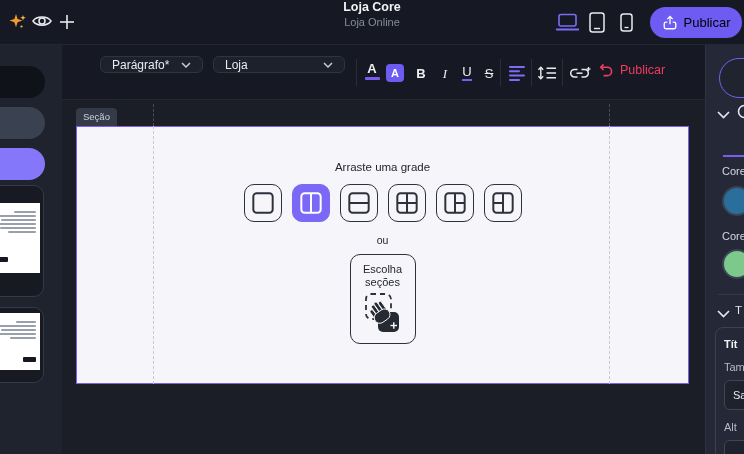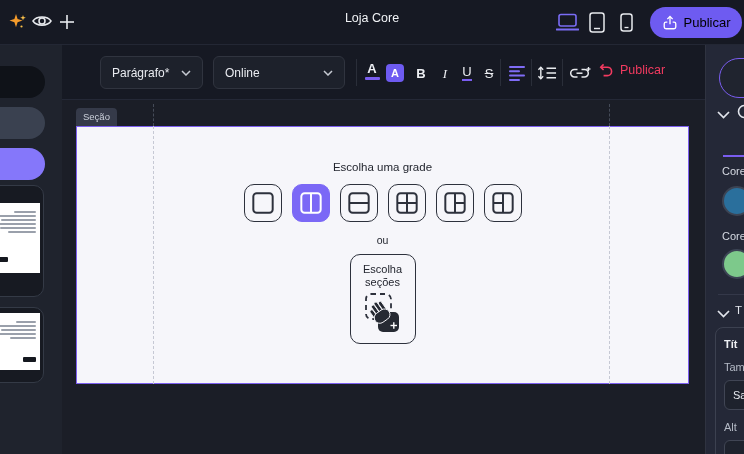--- a/index.html
+++ b/index.html
@@ -5,33 +5,33 @@
   * { margin:0; padding:0; box-sizing:border-box; }
   html,body { width:744px; height:454px; overflow:hidden; background:#161923;
     font-family:"Liberation Sans", sans-serif; }
   #app { position:relative; width:744px; height:454px; overflow:hidden; }
 
   
   .topbar { position:absolute; left:0; top:0; width:744px; height:45px;
     background:#161923; border-bottom:1px solid #232734; z-index:40; }
   .tb-icon { position:absolute; top:12px; width:20px; height:20px; cursor:pointer; }
   .tb-title-wrap { position:absolute; left:0; right:0; top:0; text-align:center; }
-  .tb-title { margin-top:11px; font-size:12.5px; font-weight:400; color:#f1f3f6; }
+  .tb-title { margin-top:0; font-size:12.5px; font-weight:700; color:#f1f3f6; }
   .tb-subtitle { margin-top:2px; font-size:11px; color:#868c98; }
   .device-btn { position:absolute; top:12px; cursor:pointer; }
   .publish-btn { position:absolute; left:650px; top:7px; width:92px; height:31px;
     border-radius:17px; background:#6e5bf1; border:none; display:flex; align-items:center;
     justify-content:center; gap:6px; cursor:pointer; }
   .publish-btn span { color:#000000; font-size:13px; font-weight:500;
     font-family:"Liberation Sans", sans-serif; }
 
   
   .toolbar { position:absolute; left:62px; top:45px; width:643px; height:55px;
     background:#161923; border-bottom:1px solid #242836; z-index:30; }
-  .dropdown { position:absolute; top:11px; height:33px; background:#1d212b;
+  .dropdown { position:absolute; top:11px; height:17px; background:#1d212b;
     border:1px solid #30343f; border-radius:6px; display:flex; align-items:center;
     justify-content:space-between; padding:0 11px; cursor:pointer; }
   .dropdown span { font-size:12px; color:#e9ebf0; }
   .tool-sep { position:absolute; top:14px; width:1px; height:27px; background:#2a2e39; }
   .tool-btn { position:absolute; top:17px; width:20px; height:22px; display:flex;
     align-items:center; justify-content:center; cursor:pointer; }
   .letter { font-size:13px; color:#eceef2; line-height:1; }
   .b-bold { font-weight:bold; }
   .i-italic { font-style:italic; font-family:"Liberation Serif", serif; }
   .u-underline { border-bottom:2px solid #7a5df0; padding-bottom:1px; }
@@ -131,20 +131,21 @@
     </div>
     <div class="tb-icon" style="left:57px">
       <svg width="20" height="20" viewBox="0 0 20 20">
         <line x1="10" y1="3" x2="10" y2="17" stroke="#e8eaee" stroke-width="1.6"></line>
         <line x1="3" y1="10" x2="17" y2="10" stroke="#e8eaee" stroke-width="1.6"></line>
       </svg>
     </div>
 
     <div class="tb-title-wrap">
       <div class="tb-title">Loja Core</div>
+      <div class="tb-subtitle">Loja Online</div>
     </div>
 
     <div class="device-btn" style="left:556px;top:13px">
       <svg width="23" height="19" viewBox="0 0 23 19">
         <rect x="3" y="1.5" width="17" height="11.5" rx="2" fill="none" stroke="#7a6cf5" stroke-width="1.6"></rect>
         <line x1="0.5" y1="16.5" x2="22.5" y2="16.5" stroke="#7a6cf5" stroke-width="1.8" stroke-linecap="round"></line>
       </svg>
     </div>
     <div class="device-btn" style="left:589px;top:12px">
       <svg width="16" height="21" viewBox="0 0 16 21">
@@ -170,21 +171,21 @@
   </div>
 
   <div class="toolbar">
     <div class="dropdown" style="left:38px;width:103px">
       <span>Parágrafo*</span>
       <svg width="10" height="6" viewBox="0 0 10 6">
         <path d="M1 1 L5 5 L9 1" fill="none" stroke="#c6cad2" stroke-width="1.5"></path>
       </svg>
     </div>
     <div class="dropdown" style="left:151px;width:132px">
-      <span>Online</span>
+      <span>Loja</span>
       <svg width="10" height="6" viewBox="0 0 10 6">
         <path d="M1 1 L5 5 L9 1" fill="none" stroke="#c6cad2" stroke-width="1.5"></path>
       </svg>
     </div>
 
     <div class="tool-sep" style="left:294px"></div>
 
     <div class="tool-btn color-a" style="left:300px;top:15px">
       <span class="letter">A</span>
       <span class="bar"></span>
@@ -281,21 +282,21 @@
       </div>
     </div>
   </div>
 
   <div class="canvas">
     <div class="guide guide-dark" style="left:91px"></div>
     <div class="guide guide-dark" style="left:547px"></div>
     <div class="section-tag">Seção</div>
 
     <div class="section">
-      <div class="grid-prompt">Escolha uma grade</div>
+      <div class="grid-prompt">Arraste uma grade</div>
       <div class="grid-row" id="grid-row">
           <button class="grid-opt">
             <svg width="22" height="22" viewBox="0 0 20 20">
               <rect x="1.2" y="1.2" width="17.6" height="17.6" rx="3" fill="none" stroke="#2d313c" stroke-width="1.8"></rect>
             </svg>
           </button>
           <button class="grid-opt selected">
             <svg width="22" height="22" viewBox="0 0 20 20">
               <rect x="1.2" y="1.2" width="17.6" height="17.6" rx="3" fill="none" stroke="#ffffff" stroke-width="1.8"></rect>
               <line x1="10" y1="1.2" x2="10" y2="18.8" stroke="#ffffff" stroke-width="1.8"></line>

